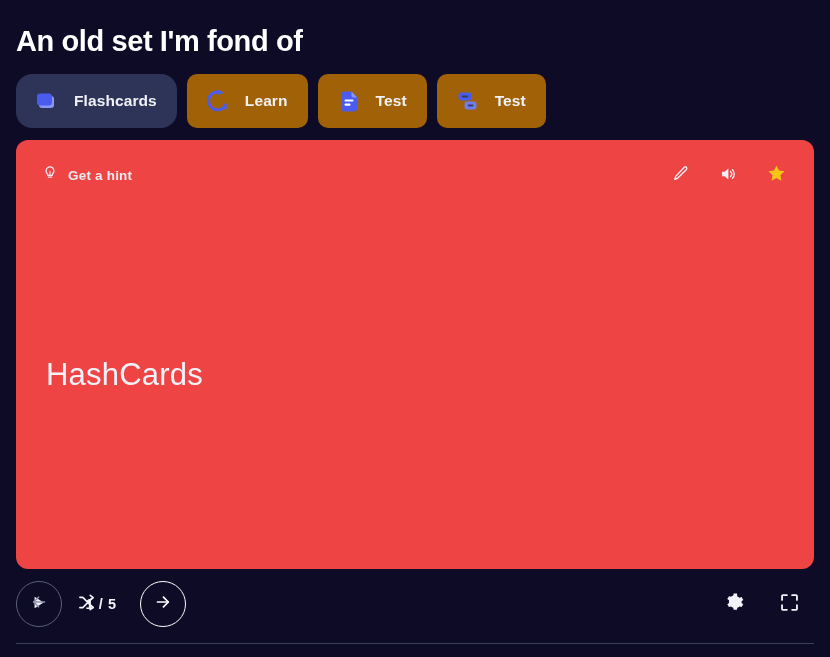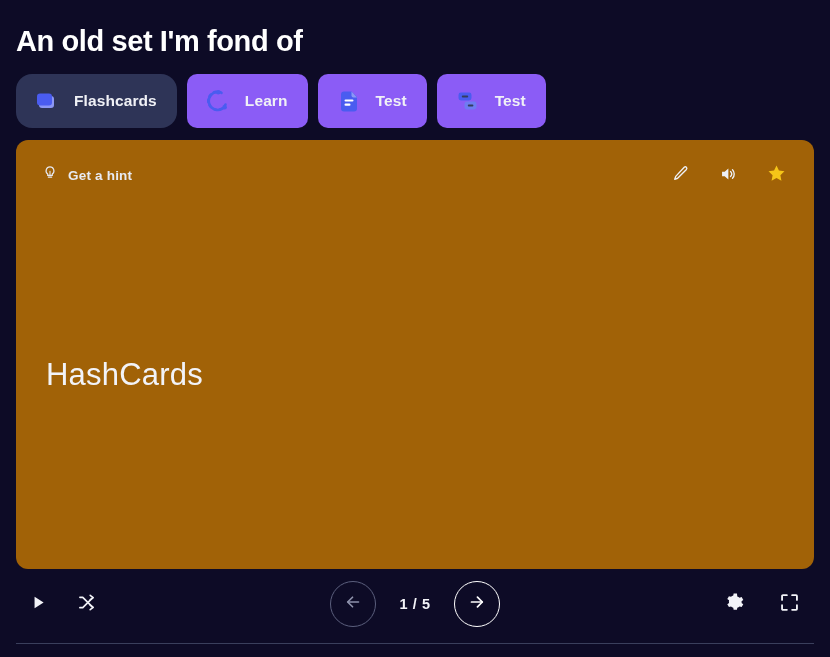--- a/index.html
+++ b/index.html
@@ -44,21 +44,21 @@
     margin-top: 14px;
   }
 
   .tab {
     display: flex;
     align-items: center;
     gap: 14px;
     height: 54px;
     padding: 0 20px 0 18px;
     border-radius: 10px;
-    background: #8b5cf6;
+    background: #a16207;
     cursor: pointer;
     user-select: none;
   }
   .tab.active { background: #2e3457; border-radius: 16px; }
 
   .tab-label {
     font-size: 15.5px;
     font-weight: bold;
     color: #f0f1f6;
     letter-spacing: 0.1px;
@@ -71,21 +71,21 @@
     flex: 0 0 26px;
     display: block;
   }
 
   
   .card {
     position: relative;
     margin-top: 12px;
     height: 429px;
     border-radius: 12px;
-    background: #a16207;
+    background: #ef4444;
   }
 
   .card-topbar {
     position: absolute;
     top: 0; left: 0; right: 0;
     height: 70px;
     display: flex;
     align-items: center;
     justify-content: space-between;
     padding: 0 22px 0 26px;
@@ -150,21 +150,20 @@
     align-items: center;
     gap: 30px;
     padding-left: 14px;
   }
 
   .controls-center {
     position: absolute;
     left: 0; right: 0;
     display: flex;
     align-items: center;
-    justify-content: center;
     gap: 18px;
     pointer-events: none;
   }
   .controls-center > * { pointer-events: auto; }
 
   .controls-right {
     margin-left: auto;
     display: flex;
     align-items: center;
     gap: 34px;

